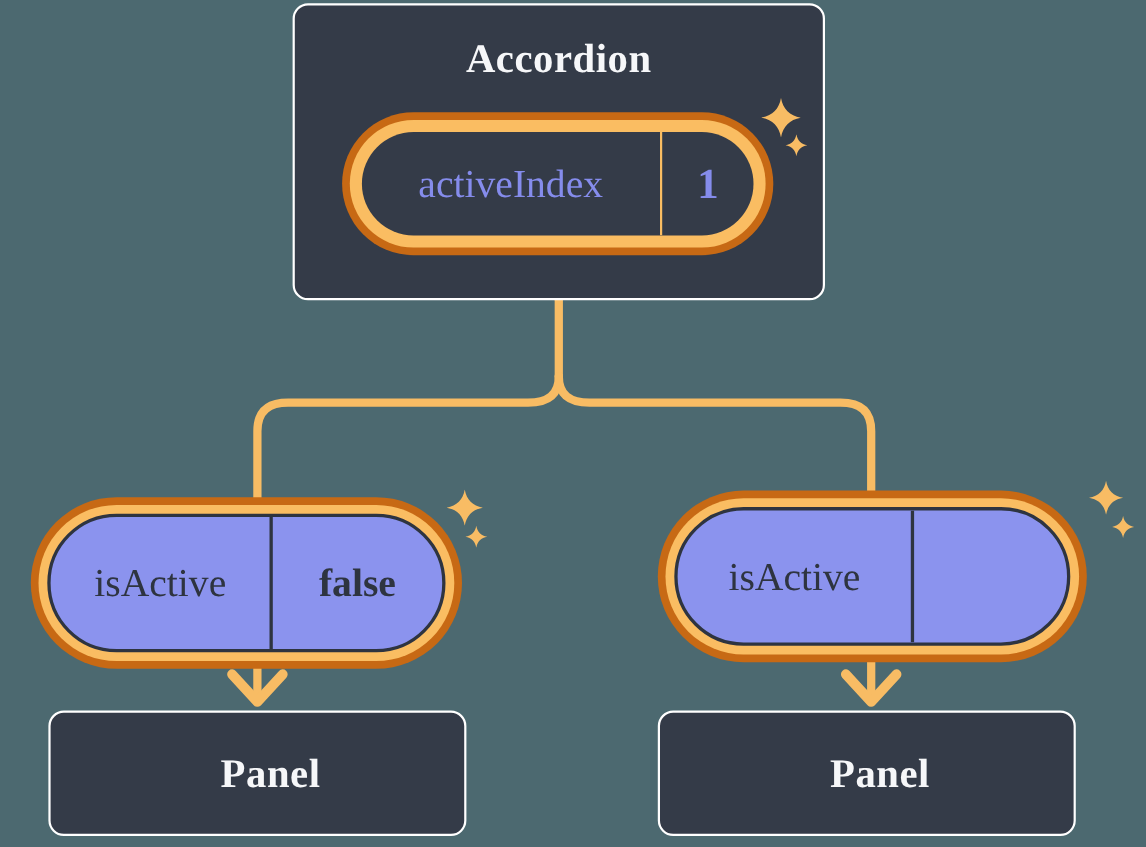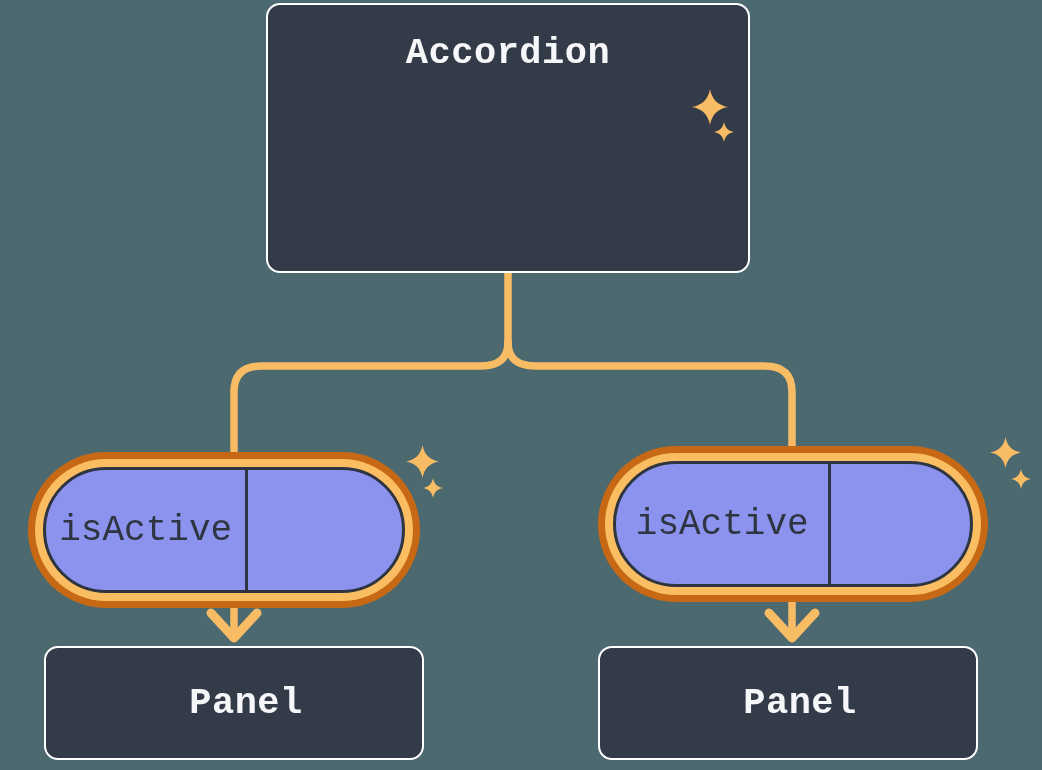--- a/index.html
+++ b/index.html
@@ -1,21 +1,21 @@
 <!DOCTYPE html>
 <html style="--bg: #4C6970; --card: #343B48; --cardBorder: #FFFFFF; --line: #F8BC64; --ringOuter: #C76914; --ringInner: #FABD62; --purpleFill: #8B93EE; --purpleText: #858CEC; --darkText: #2E3440; --lightText: #F6F7F9;"><head>
 <meta charset="utf-8">
 <style>
   html,body{margin:0;padding:0;}
   .canvas{
     position:relative;
     width:1042px;height:770px;
     background:var(--bg,#4C6970);
     overflow:hidden;
-    font-family:Liberation Mono, monospace;
+    font-family:Liberation Serif, serif;
   }
   
   .connectors{position:absolute;left:0;top:0;width:1042px;height:770px;z-index:1;}
   .connectors path{fill:none;stroke:var(--line,#F8BC64);stroke-width:7.5;stroke-linecap:round;stroke-linejoin:round;}
   .connectors path.head{stroke-width:9;}
   
   .card{
     position:absolute;z-index:2;box-sizing:border-box;
     background:var(--card,#343B48);
     border:2.5px solid var(--cardBorder,#FFFFFF);
@@ -93,33 +93,43 @@
     <path d="M234 580 L234 630"></path>
     <path class="head" d="M211 613 L234 638 L257 613"></path>
     <path d="M792 576 L792 630"></path>
     <path class="head" d="M769 613 L792 638 L815 613"></path>
   </svg>
 
   <div class="card accordion-card">
     <div class="card-title">Accordion</div>
   </div>
 
+  <div class="pill state-pill">
+    <div class="pill-mid">
+      <div class="pill-inner">
+        <div class="pill-label">activeIndex</div>
+        <div class="pill-sep"></div>
+        <div class="pill-value">1</div>
+      </div>
+    </div>
+  </div>
 
   <svg class="sparkle" style="left:692px;top:89px" width="36" height="36" viewBox="0 0 24 24">
       <path d="M12 0C13.2 6.8 17.2 10.8 24 12C17.2 13.2 13.2 17.2 12 24C10.8 17.2 6.8 13.2 0 12C6.8 10.8 10.8 6.8 12 0Z"></path>
     </svg>
   <svg class="sparkle" style="left:714px;top:122px" width="20" height="20" viewBox="0 0 24 24">
       <path d="M12 0C13.2 6.8 17.2 10.8 24 12C17.2 13.2 13.2 17.2 12 24C10.8 17.2 6.8 13.2 0 12C6.8 10.8 10.8 6.8 12 0Z"></path>
     </svg>
 
   <div class="pill prop-pill pill-left">
     <div class="pill-mid">
       <div class="pill-inner">
         <div class="pill-label">isActive</div>
         <div class="pill-sep"></div>
+        <div class="pill-value">false</div>
       </div>
     </div>
   </div>
 
   <svg class="sparkle" style="left:406px;top:445px" width="33" height="33" viewBox="0 0 24 24">
       <path d="M12 0C13.2 6.8 17.2 10.8 24 12C17.2 13.2 13.2 17.2 12 24C10.8 17.2 6.8 13.2 0 12C6.8 10.8 10.8 6.8 12 0Z"></path>
     </svg>
   <svg class="sparkle" style="left:423px;top:478px" width="20" height="20" viewBox="0 0 24 24">
       <path d="M12 0C13.2 6.8 17.2 10.8 24 12C17.2 13.2 13.2 17.2 12 24C10.8 17.2 6.8 13.2 0 12C6.8 10.8 10.8 6.8 12 0Z"></path>
     </svg>

